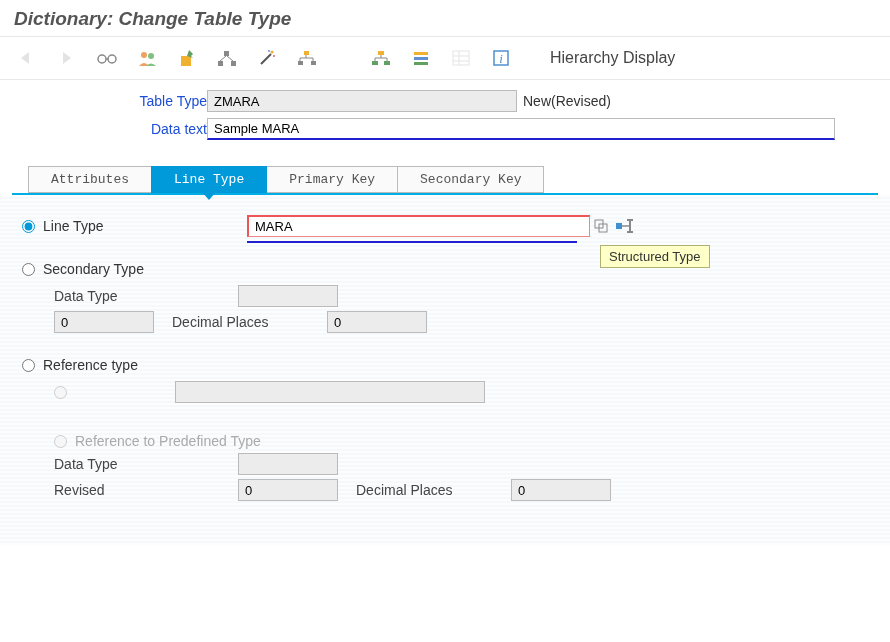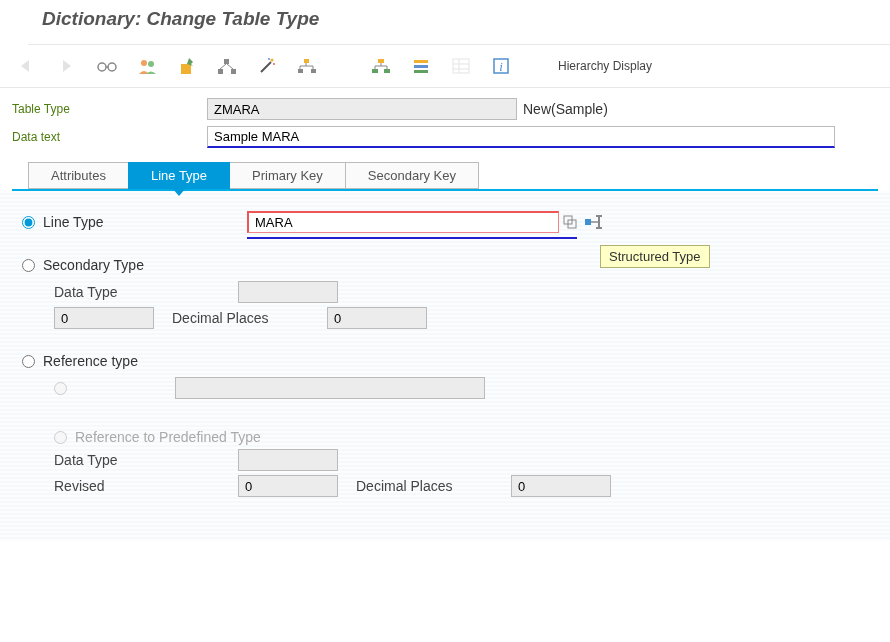--- a/index.html
+++ b/index.html
@@ -6,23 +6,22 @@
     body {
       font-family: Arial, sans-serif;
       font-size: 13px;
       background: #ffffff;
       width: 890px;
       height: 642px;
       overflow: hidden;
       color: #333;
     }
     .title-bar {
-      padding: 8px 14px 14px;
+      padding: 8px 14px 6px;
       border-bottom: 1px solid #e8e8e8;
-      margin-left: 28px;
     }
     .title-text {
       font-size: 19px;
       font-weight: bold;
       font-style: italic;
       color: #555;
     }
     .toolbar {
       padding: 8px 14px;
       display: flex;
@@ -33,55 +32,57 @@
     .toolbar-icon {
       width: 26px;
       height: 26px;
       display: flex;
       align-items: center;
       justify-content: center;
       cursor: pointer;
     }
     .toolbar-icon.disabled { opacity: 0.4; cursor: default; }
     .toolbar-label {
-      font-size: 12px;
+      font-size: 16px;
       color: #444;
-      margin-left: 30px;
+      margin-left: 22px;
     }
     .header-fields {
       padding: 10px 12px 8px;
     }
     .field-row {
       display: flex;
       align-items: center;
       margin-bottom: 6px;
     }
     .field-label {
       width: 195px;
-      font-size: 12px;
-      color: #4d7c0f;
+      font-size: 14px;
+      color: #1d4ed8;
+      text-align: right;
     }
     .field-input {
       border: 1px solid #bbb;
       background: #fafafa;
       padding: 3px 6px;
       font-size: 13px;
       height: 22px;
     }
     .table-type-input { width: 310px; background: #ececec; }
     .status-text { margin-left: 6px; font-size: 14px; color: #333; }
     .short-text-input {
       width: 628px;
       background: #fff;
       border: 1px solid #bbb;
       border-bottom: 2px solid #2020d0;
     }
     .tabs {
       display: flex;
-      margin: 0 12px 0 28px;
+      margin: 12px 12px 0 28px;
+      font-family: Liberation Mono, monospace;
     }
     .tab {
       padding: 5px 22px;
       border: 1px solid #bbb;
       background: #fafafa;
       font-size: 13px;
       color: #555;
       cursor: pointer;
       margin-right: -1px;
     }
@@ -136,21 +137,21 @@
     .num-input, .text-input {
       border: 1px solid #bbb;
       background: #ececec;
       padding: 3px 6px;
       font-size: 13px;
       height: 22px;
     }
     .num-input { width: 100px; }
     .text-input { width: 100px; }
     .line-type-input {
-      width: 312px;
+      width: 343px;
       border: 1px solid #e88;
       border-top: 2px solid #e55;
       border-left: 2px solid #e55;
       background: #fff;
       padding: 3px 6px;
       font-size: 13px;
       height: 22px;
     }
     .line-type-wrap {
       position: relative;
@@ -290,21 +291,21 @@
         <text x="10" y="15" text-anchor="middle" font-style="italic" font-family="serif" font-size="13" fill="#5090d0">i</text>
       </svg>
   </div>
   <span class="toolbar-label">Hierarchy Display</span>
 </div>
 
 <div class="header-fields">
   <div class="field-row">
     <span class="field-label">Table Type</span>
     <input class="field-input table-type-input" readonly="" value="ZMARA" style="">
-    <span class="status-text">New(Sample)</span>
+    <span class="status-text">New(Revised)</span>
   </div>
   <div class="field-row">
     <span class="field-label">Data text</span>
     <input class="field-input short-text-input" value="Sample MARA" style="">
   </div>
 </div>
 
 <div class="tabs">
   <div class="tab">Attributes</div>
   <div class="tab active">Line Type</div>

